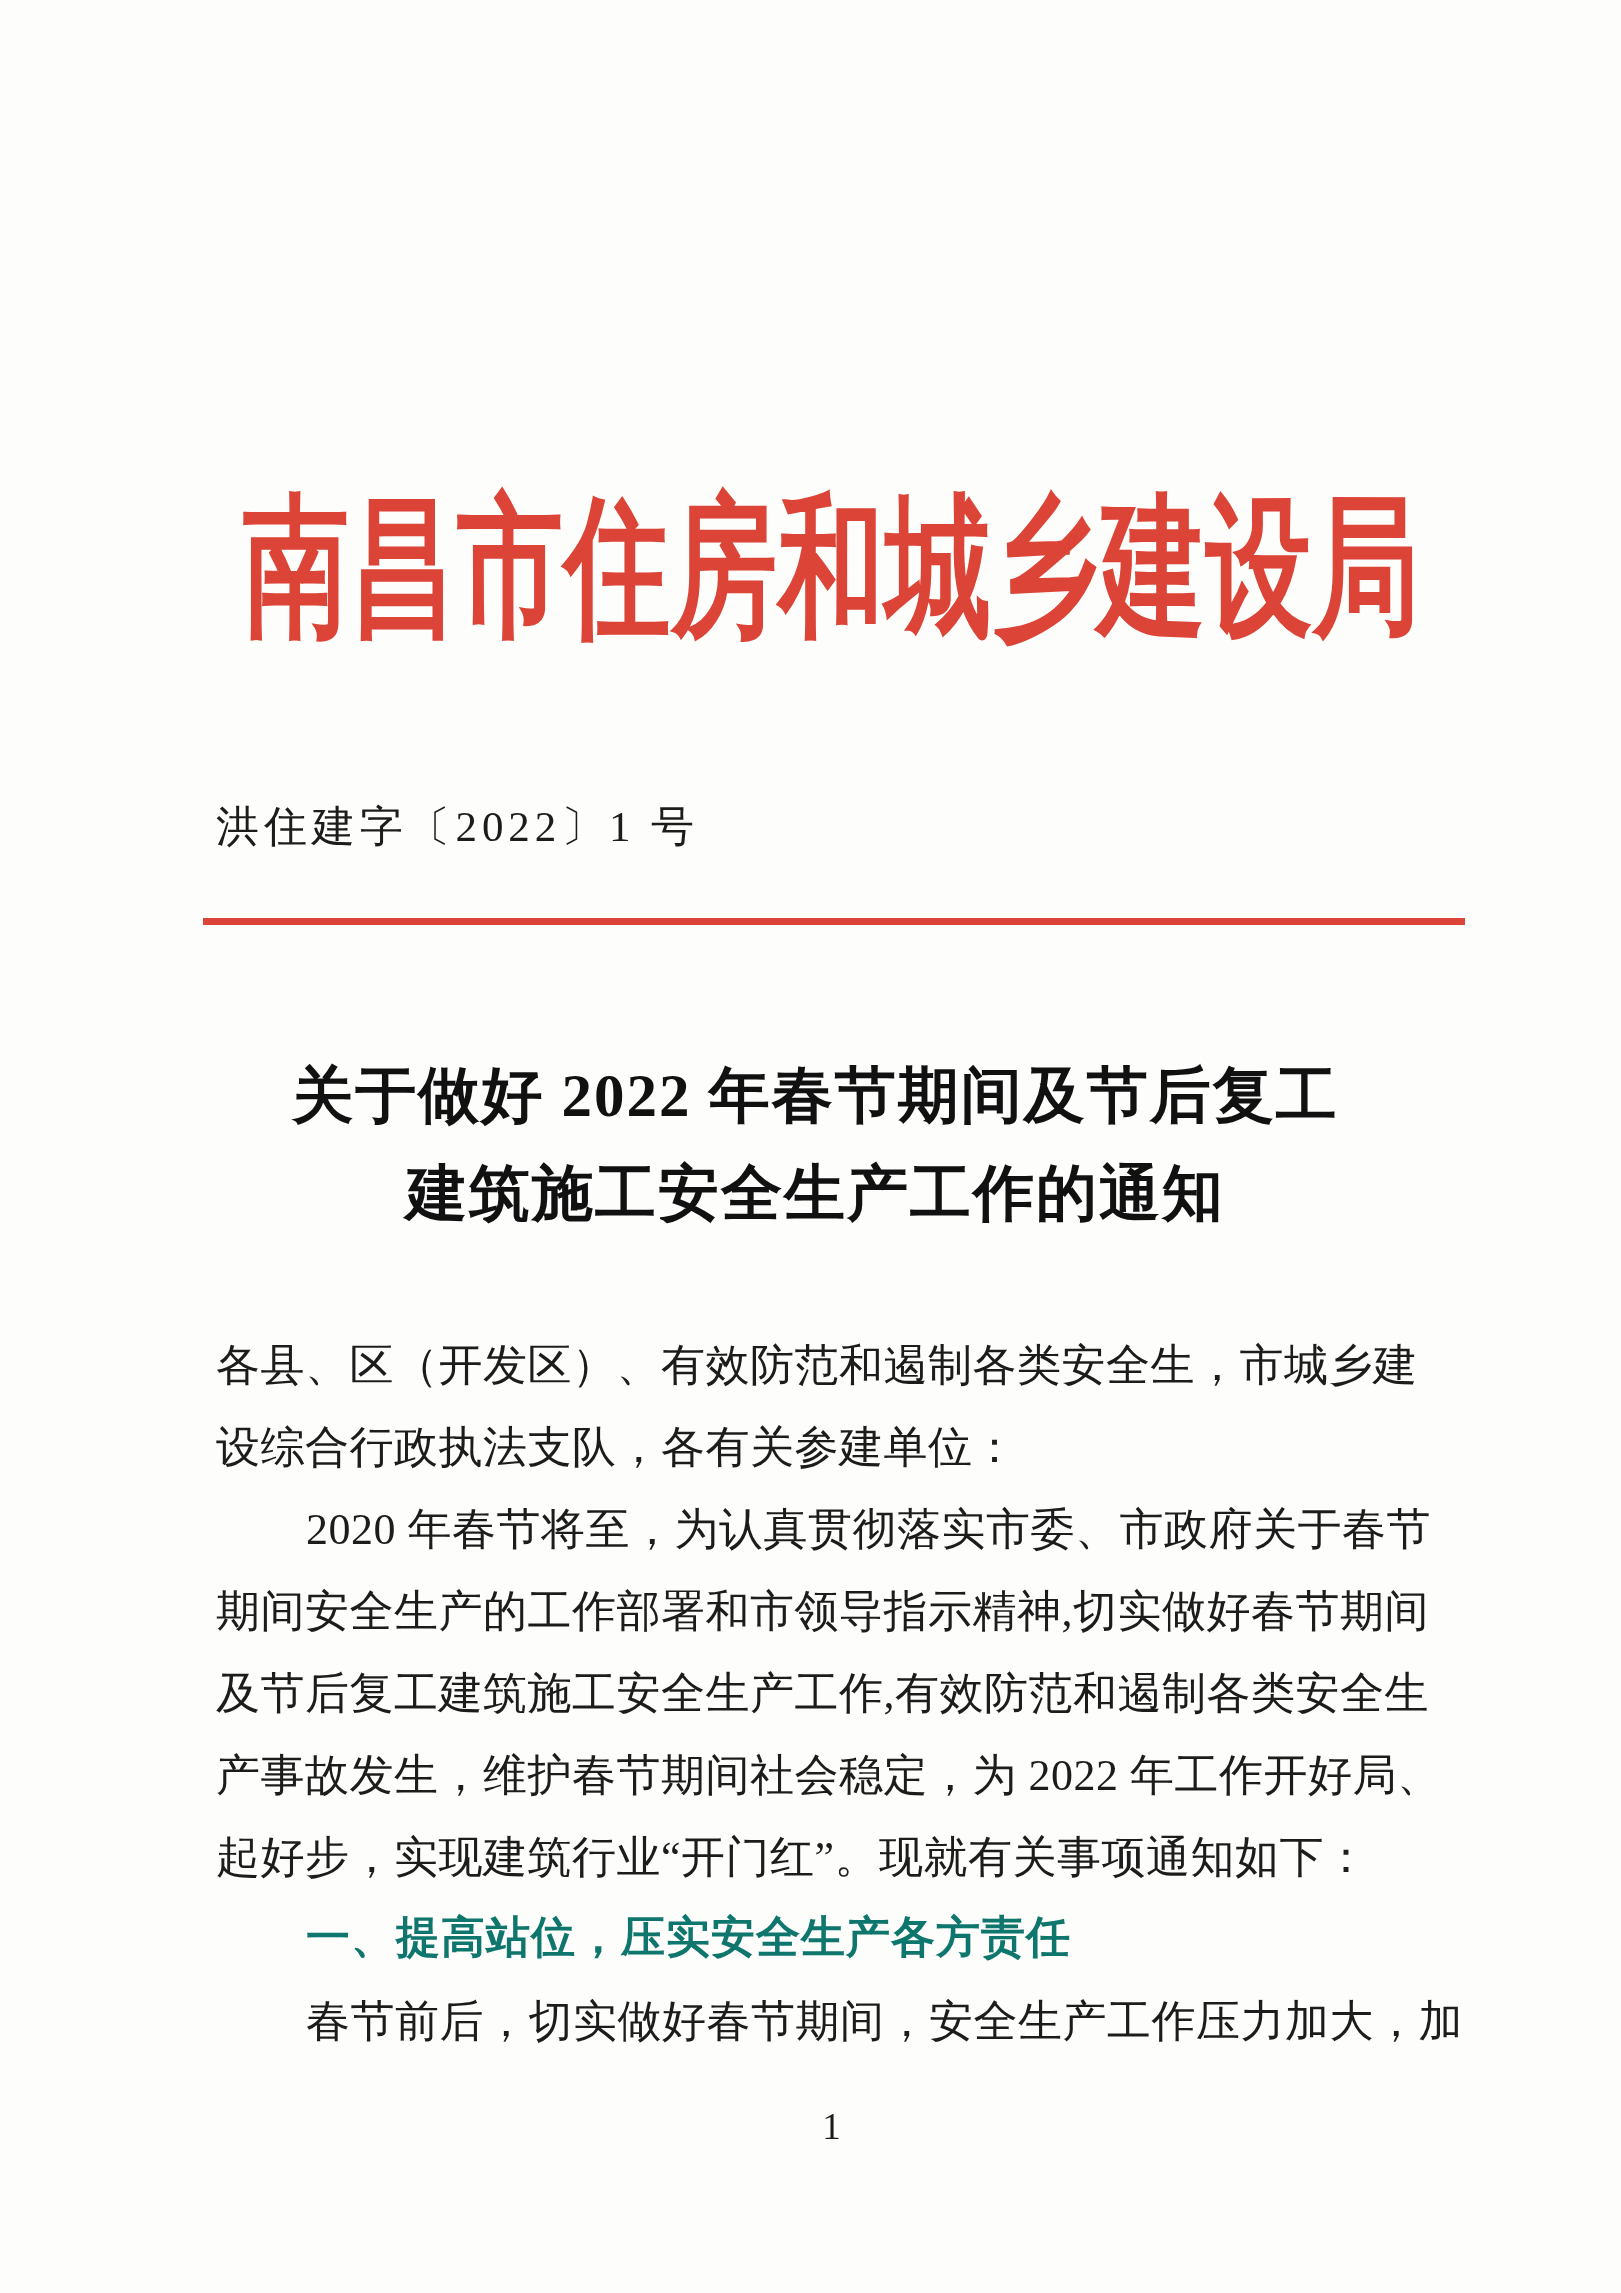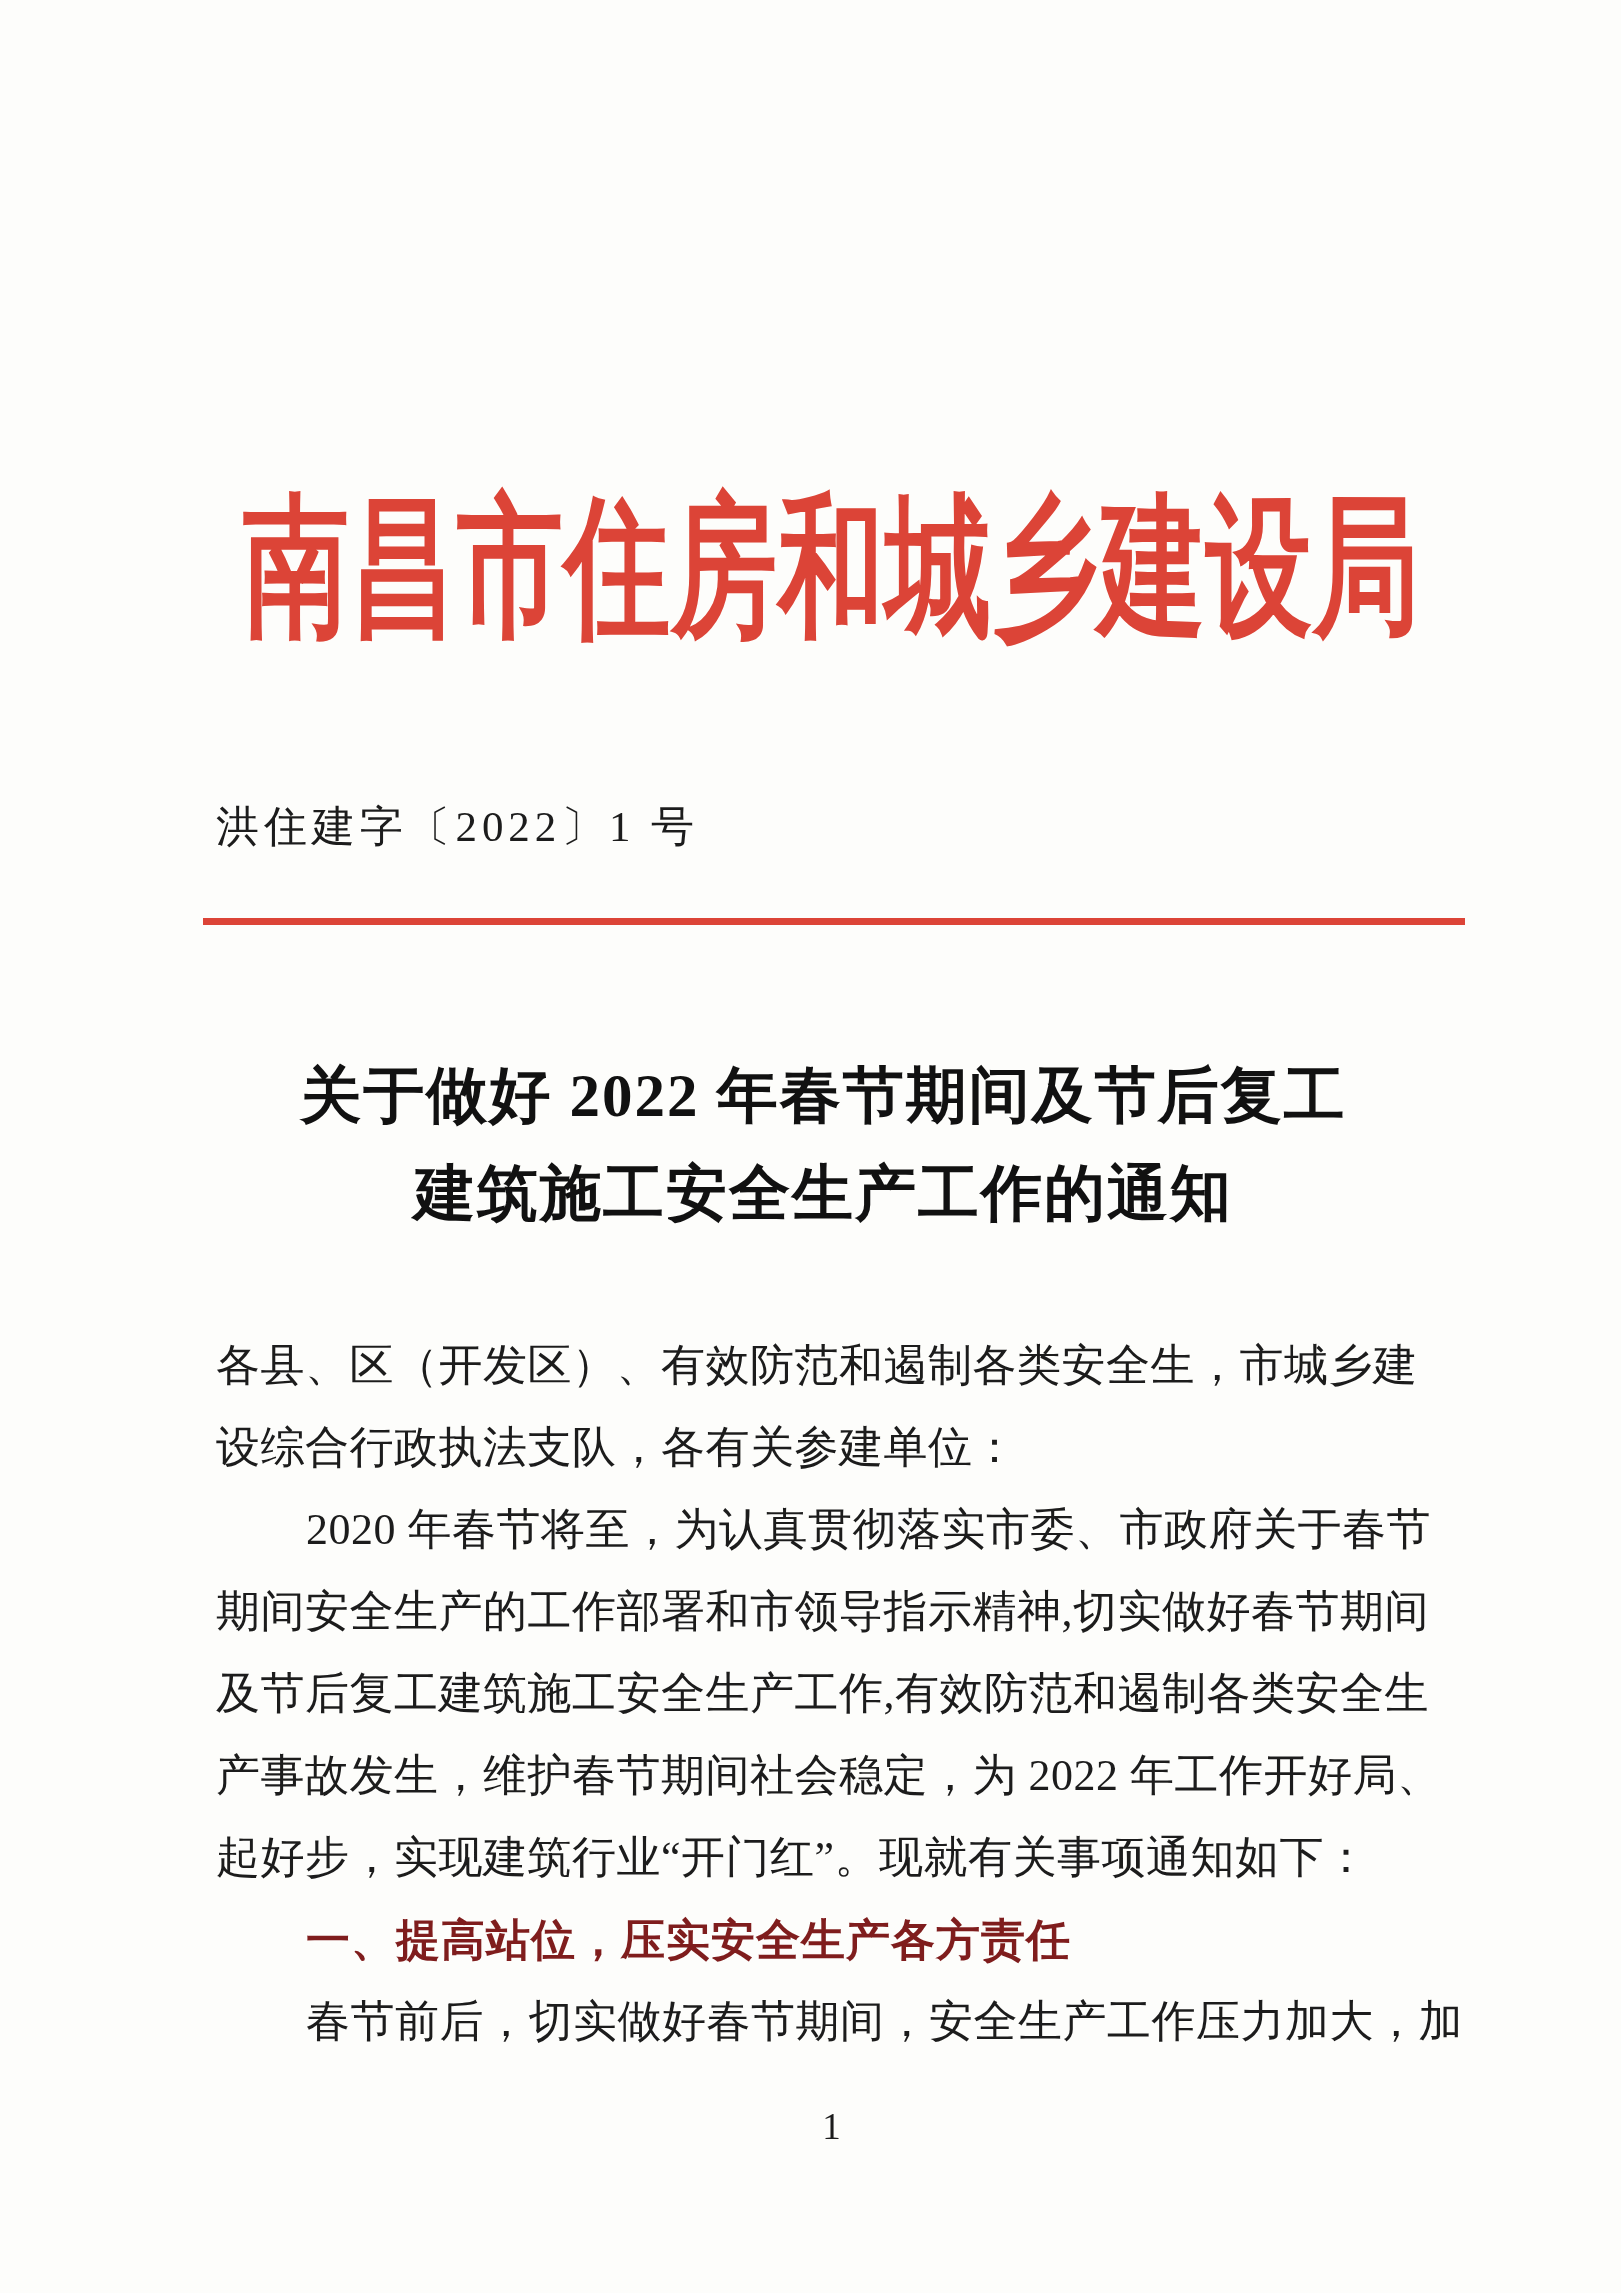--- a/index.html
+++ b/index.html
@@ -38,44 +38,44 @@
   }
   
   .rule{
     position:absolute;
     top:918px;left:203px;width:1262px;height:6.9px;
     background:var(--accent-red,#dc4437);
   }
   
   .title{
     position:absolute;
-    top:1047px;left:208px;width:1231px;
+    top:1047px;left:200px;width:1231px;
     text-align:center;
     font-size:61px;
     font-weight:700;
     line-height:98px;
     color:#111;
     letter-spacing:2px;
     white-space:nowrap;
   }
   
   .docbody{
     position:absolute;
     top:1325px;left:216px;width:1231px;
     font-size:44px;
     line-height:82px;
     letter-spacing:0.5px;
   }
   .bline{white-space:nowrap;}
   .bline.indent{padding-left:90px;}
   .bline.bold{
-    font-family:Liberation Sans, sans-serif;
+    font-family:Liberation Mono, monospace;
     font-weight:700;
     letter-spacing:1px;
-    color:#7f1d1d;
+    color:#0f766e;
   }
   
   .pagenum{
     position:absolute;
     top:2105px;left:216px;width:1231px;
     text-align:center;
     font-size:37px;
     line-height:43px;
   }
 </style>

